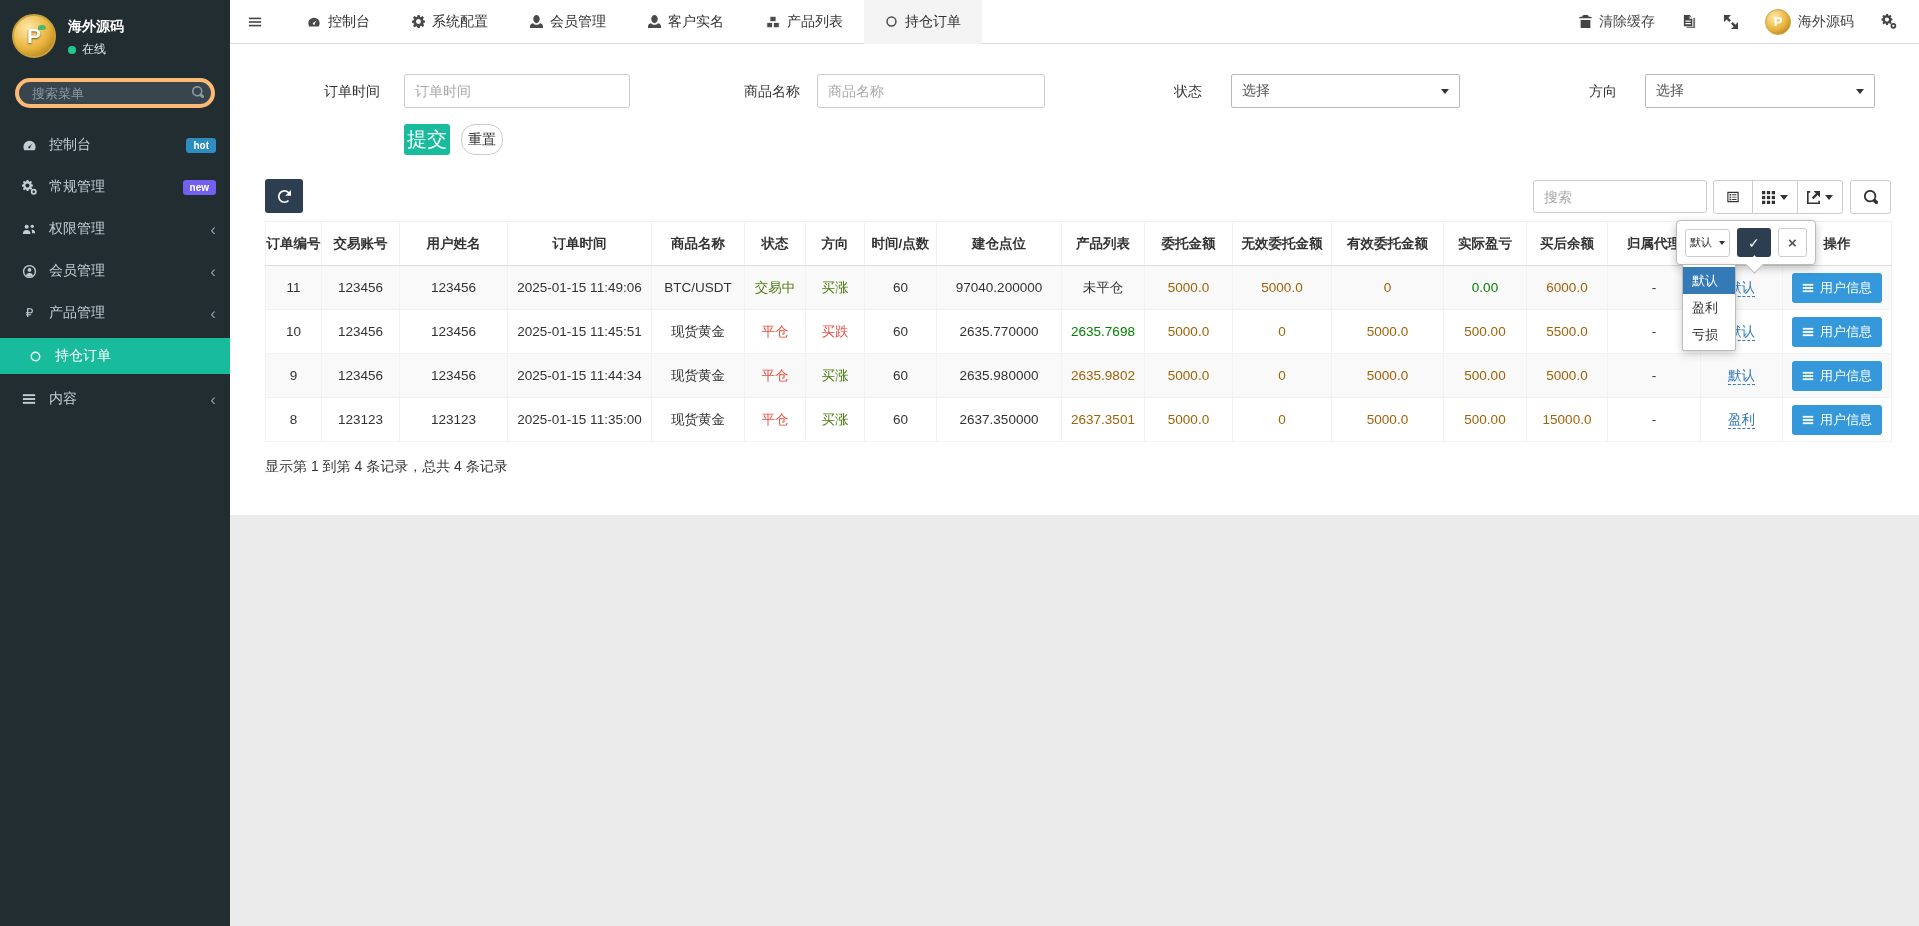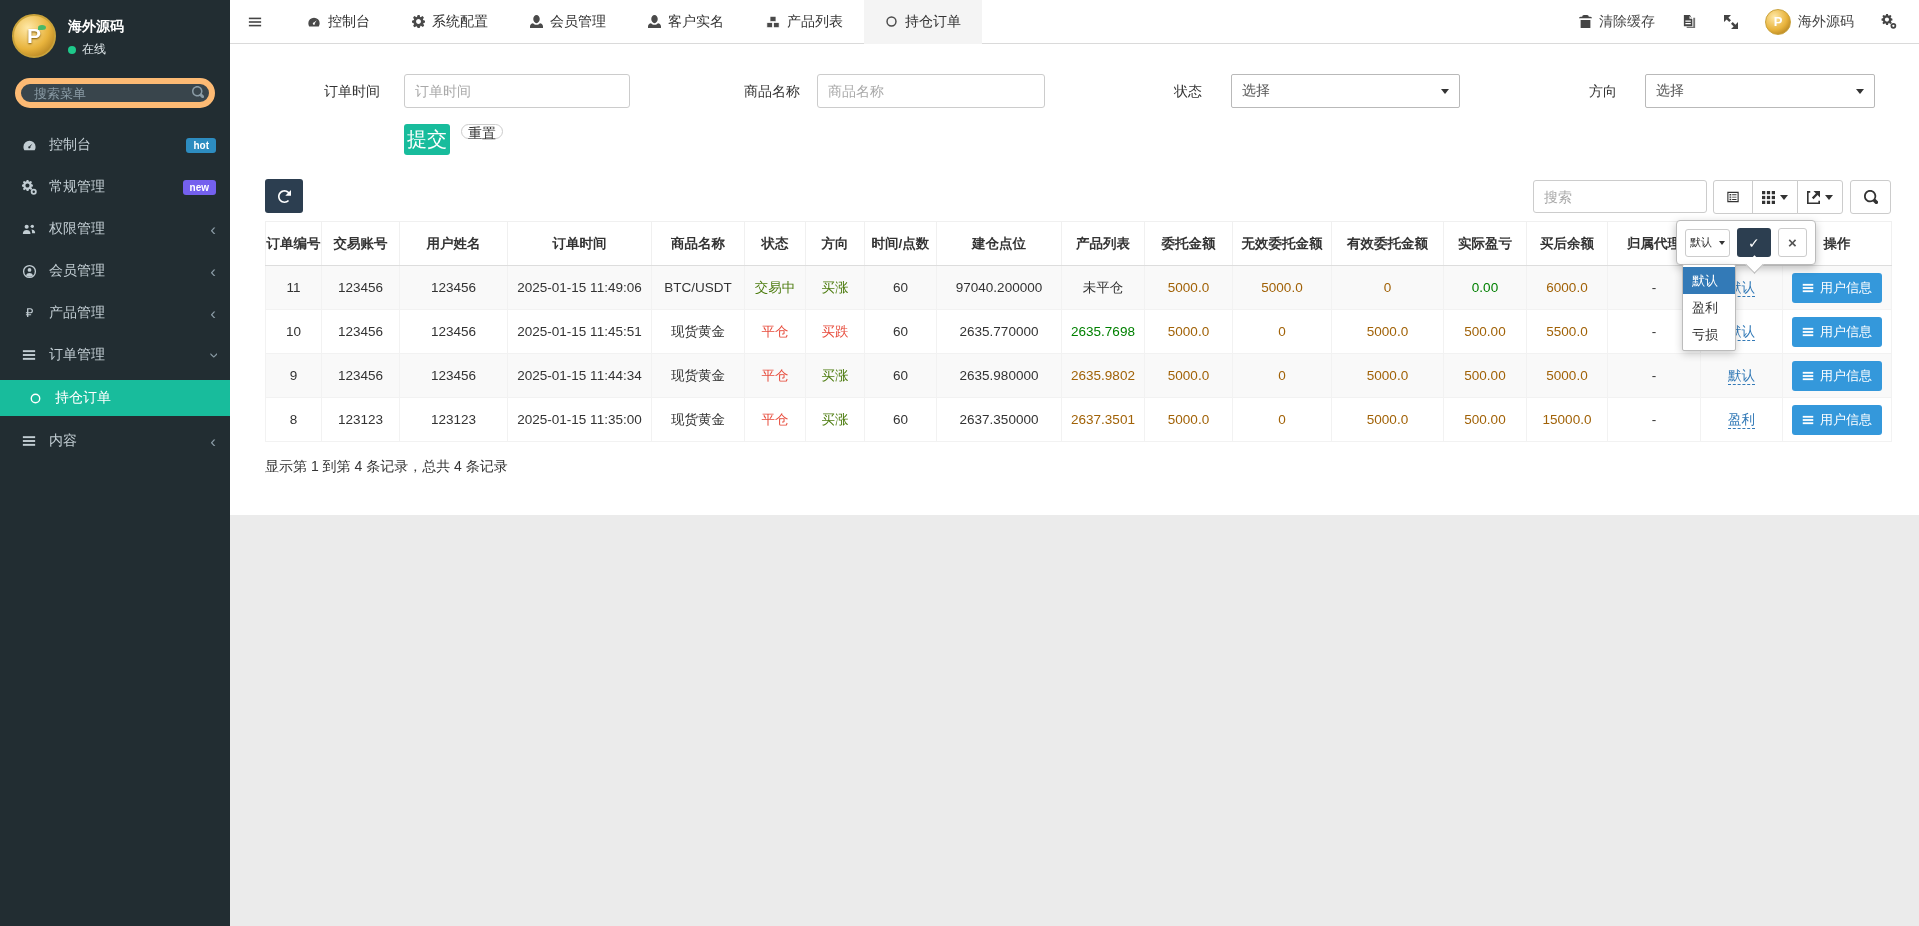--- a/index.html
+++ b/index.html
@@ -14,21 +14,21 @@
   .avatar { width:44px; height:44px; border-radius:50%; flex:0 0 44px;
     background:radial-gradient(circle at 35% 30%, #ffe9a8, #e8b33c 55%, #9a6a14);
     border:2px solid #c9a23a; display:flex; align-items:center; justify-content:center;
     color:#fff; font-weight:bold; font-size:21px; text-shadow:0 1px 2px #7a5200; position:relative; }
   .avatar::after { content:""; position:absolute; right:8px; top:9px; width:8px; height:5px; background:#49b868; border-radius:50% 50% 50% 0; }
   .user-meta { padding-top:4px; }
   .user-name { color:#fff; font-weight:bold; font-size:14px; }
   .user-status { margin-top:5px; font-size:12px; color:#e4ecef; display:flex; align-items:center; gap:6px; }
   .dot { width:8px; height:8px; border-radius:50%; background:#1ec98b; }
   .search-box { margin:8px 15px 0; position:relative; }
-  .search-box input { width:100%; height:30px; background:#39454c; border:6px solid #fdba74; border-radius:15px;
+  .search-box input { width:100%; height:30px; background:#39454c; border:4px solid #fdba74; border-radius:15px;
     color:#cfd8dc; font-size:13px; padding:0 30px 0 13px; outline:none; }
   .search-box input::placeholder { color:#8a9ba5; }
   .search-box .sb-icon { position:absolute; right:11px; top:8px; color:#8a9ba5; }
   .menu { margin-top:16px; list-style:none; }
   .menu-item { height:42px; display:flex; align-items:center; padding:0 14px 0 18px; font-size:14px; color:#c2cdd3; cursor:pointer; }
   .mi-icon { width:22px; margin-right:9px; display:flex; justify-content:center; align-items:center; color:#c2cdd3; }
   .badge { margin-left:auto; font-size:10px; font-weight:bold; color:#fff; padding:2px 7px; border-radius:3px; }
   .badge-hot { background:#2d8cc0; }
   .badge-new { background:#7460ee; }
   .chev { margin-left:auto; color:#8a9ba5; font-size:17px; line-height:1; }
@@ -58,21 +58,21 @@
   .f-label { position:absolute; top:30px; height:34px; line-height:34px; font-size:14px; color:#333; text-align:right; }
   .f-input { position:absolute; top:30px; height:34px; border:1px solid #ccc; border-radius:3px; padding:0 10px;
     font-size:14px; color:#555; outline:none; background:#fff; }
   .f-input::placeholder { color:#a9a9a9; }
   .f-select { position:absolute; top:30px; height:34px; border:1px solid #b9b9b9; border-radius:2px; background:#fff;
     display:flex; align-items:center; justify-content:space-between; padding:0 10px; font-size:14px; color:#555; cursor:pointer; }
   .caret { width:0; height:0; border-left:4.5px solid transparent; border-right:4.5px solid transparent; border-top:5px solid #333; }
 
   .btn-submit { position:absolute; left:174px; top:80px; width:46px; height:31px; background:#18bc9c; color:#fff;
     border:none; border-radius:3px; font-size:20px; cursor:pointer; font-family:inherit; }
-  .btn-reset { position:absolute; left:231px; top:80px; width:42px; height:15px; background:#fff; color:#333;
+  .btn-reset { position:absolute; left:231px; top:80px; width:42px; height:31px; background:#fff; color:#333;
     border:1px solid #ccc; border-radius:14px; font-size:14px; cursor:pointer; font-family:inherit; }
 
   .btn-refresh { position:absolute; left:35px; top:135px; width:38px; height:34px; background:#2c3e50; border:none;
     border-radius:3px; color:#fff; display:flex; align-items:center; justify-content:center; cursor:pointer; }
   .stats { position:absolute; left:80px; top:135px; height:34px; line-height:32px; padding:0 13px; background:#f7f7f7;
     border:1px solid #e2e2e2; border-radius:3px; color:#337ab7; font-size:14.5px; white-space:nowrap; }
   .tb-search { position:absolute; left:1303px; top:136px; width:174px; height:33px; border:1px solid #ccc; border-radius:3px;
     padding:0 10px; font-size:14px; color:#555; outline:none; }
   .tb-search::placeholder { color:#a9a9a9; }
   .btn-group { position:absolute; left:1483px; top:136px; height:34px; display:flex; }
@@ -186,31 +186,20 @@
         <span class="chev">‹</span>
       </li>
       <li class="menu-item">
         <span class="mi-icon">
           <svg width="13" height="14" viewBox="0 0 16 16" fill="currentColor">
               <path d="M5 2h4a3.2 3.2 0 0 1 0 6.4H6.6v1.1H10v1.2H6.6V13H5v-2.3H3.6V9.5H5v-1.1H3.6V7.1H5V2zm1.6 1.4v3.7h2.3a1.85 1.85 0 0 0 0-3.7H6.6z"></path>
             </svg>
         </span>
         <span>产品管理</span>
         <span class="chev">‹</span>
-      </li>
-      <li class="menu-item">
-        <span class="mi-icon">
-          <svg width="14" height="14" viewBox="0 0 16 16" fill="currentColor">
-              <rect x="1" y="2.5" width="14" height="2.2"></rect>
-              <rect x="1" y="6.9" width="14" height="2.2"></rect>
-              <rect x="1" y="11.3" width="14" height="2.2"></rect>
-            </svg>
-        </span>
-        <span>订单管理</span>
-        <span class="chev chev-down">‹</span>
       </li>
       <li class="menu-sub">
         <div class="menu-item active-sub">
           <span class="mi-icon">
             <svg width="13" height="13" viewBox="0 0 16 16">
                 <circle cx="8" cy="8" r="5.2" fill="none" stroke="currentColor" stroke-width="1.7"></circle>
               </svg>
           </span>
           <span>持仓订单</span>
         </div>

